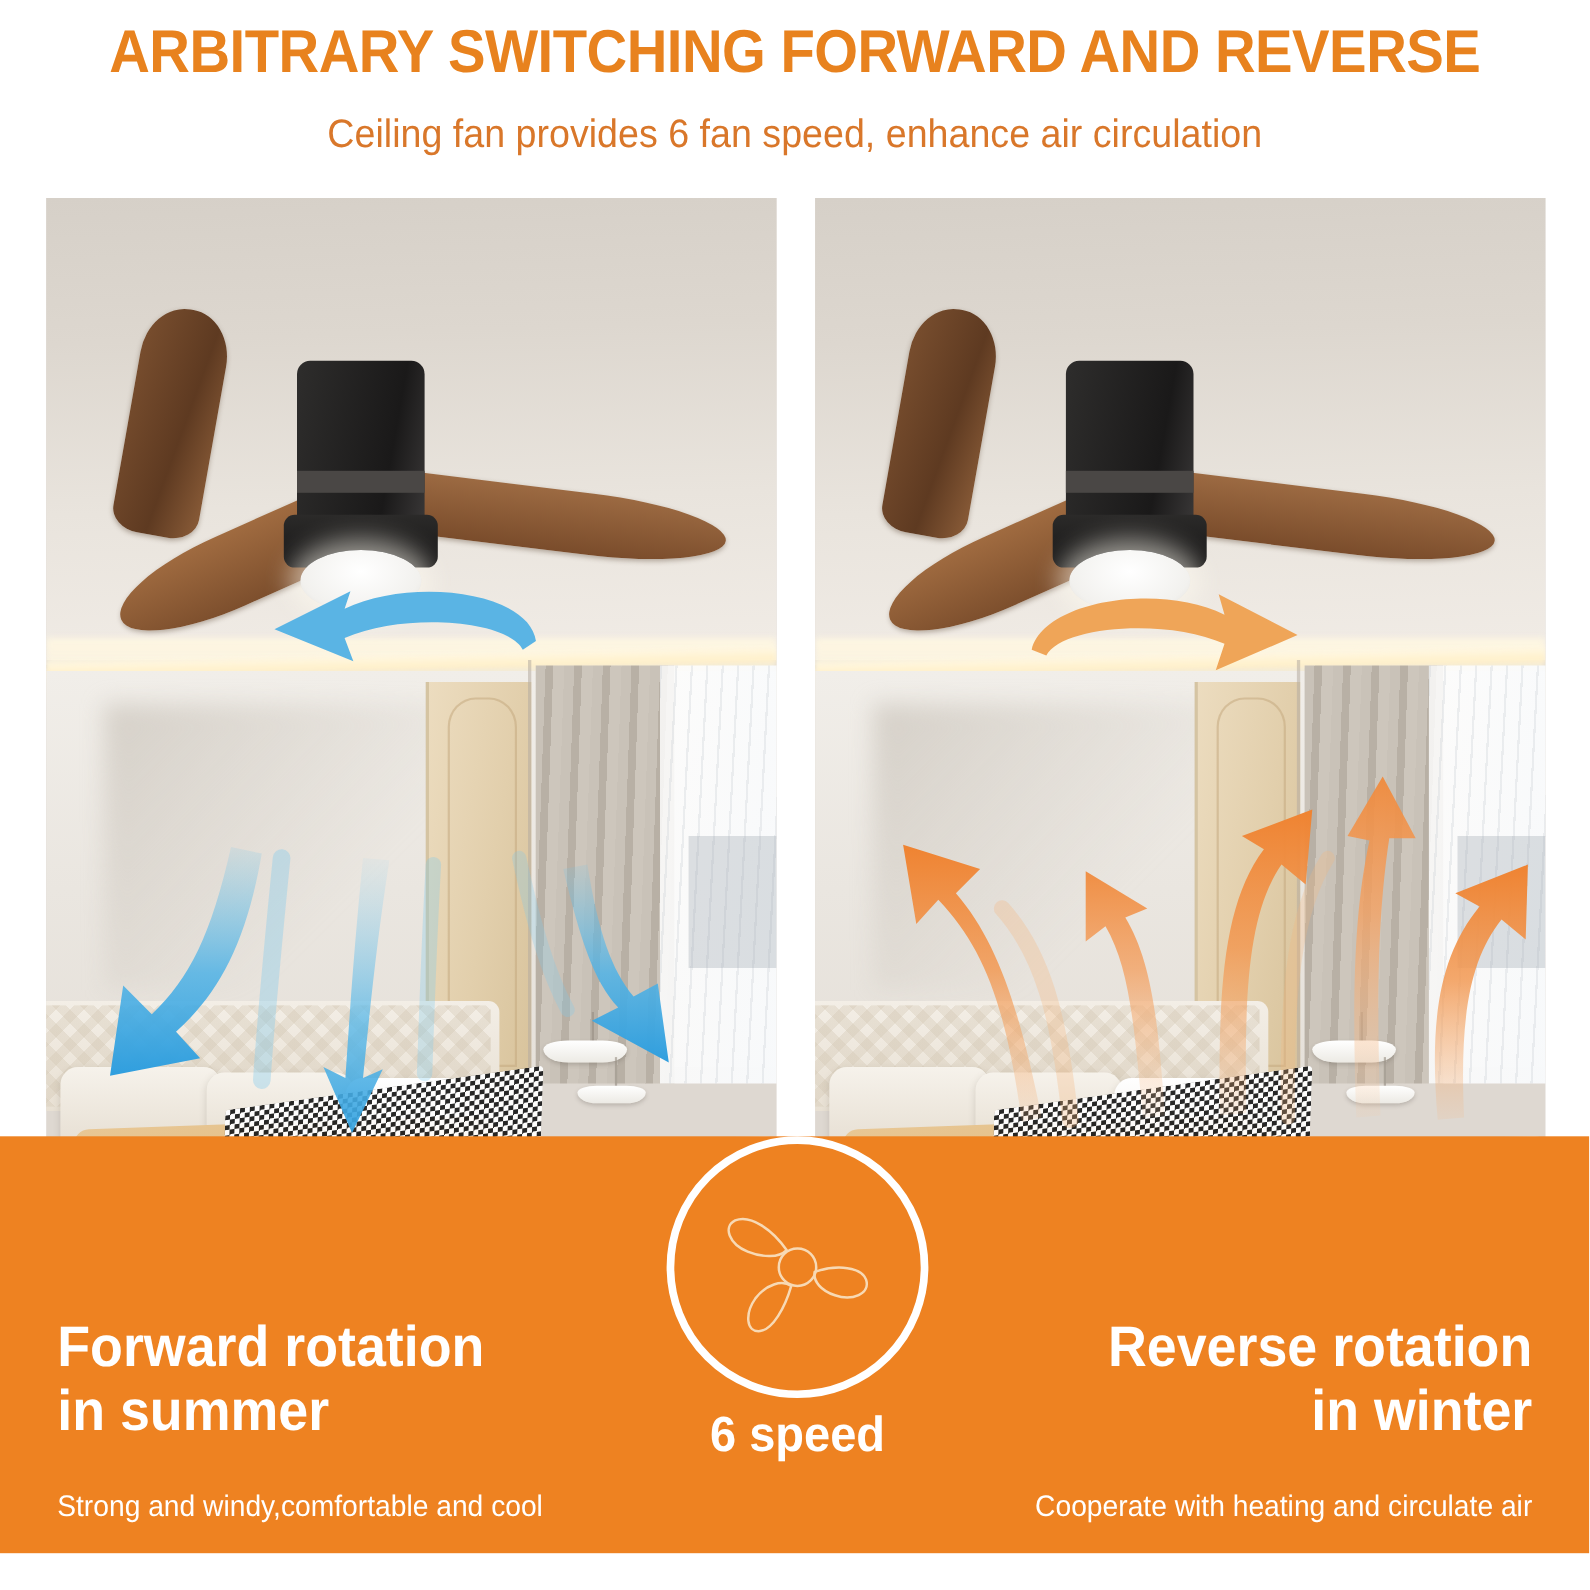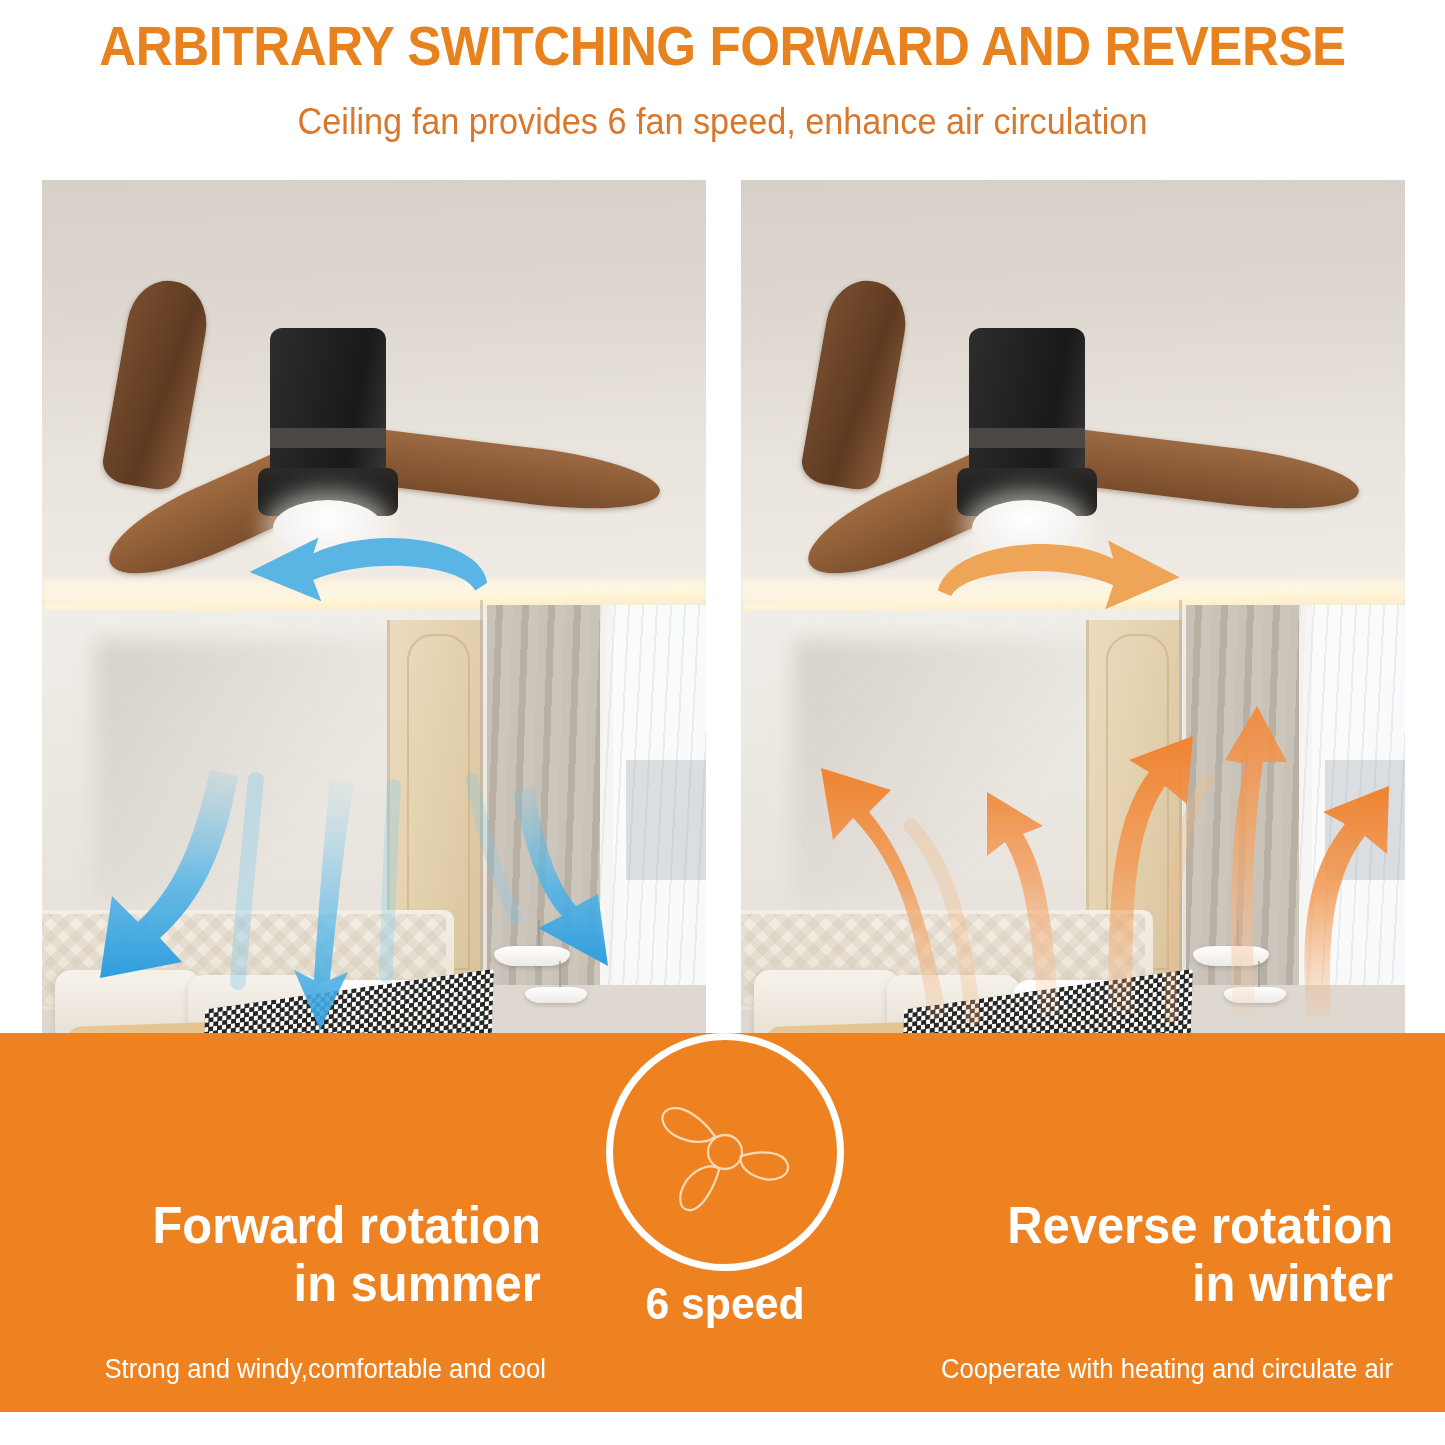--- a/index.html
+++ b/index.html
@@ -115,21 +115,21 @@
   .airflow{position:absolute;left:0;top:0;width:100%;height:100%;pointer-events:none;}
 
   
   .banner{position:absolute;left:0;top:1033px;width:1445px;height:379px;background:#ee8221;}
 
   .badge{position:absolute;left:606px;top:1033px;width:238px;height:238px;border-radius:50%;
     background:#ee8221;border:7px solid #ffffff;box-sizing:border-box;overflow:hidden;}
   .badge svg{position:absolute;left:50%;top:50%;transform:translate(-50%,-50%);}
 
   .col{position:absolute;top:1196px;width:520px;}
-  .col.left{left:52px;text-align:right;}
+  .col.left{left:52px;text-align:left;}
   .col.right{left:873px;text-align:right;}
   .col .big{font-size:52px;font-weight:bold;color:#ffffff;line-height:1.12;
     transform:scaleX(0.94);transform-origin:inherit;white-space:nowrap;}
   .col.left .big{transform-origin:left center;}
   .col.right .big{transform-origin:right center;}
   .col .small{margin-top:42px;font-size:27px;font-weight:normal;color:#ffffff;
     transform:scaleX(0.95);white-space:nowrap;}
   .col.left .small{transform-origin:left center;}
   .col.right .small{transform-origin:right center;}
 

